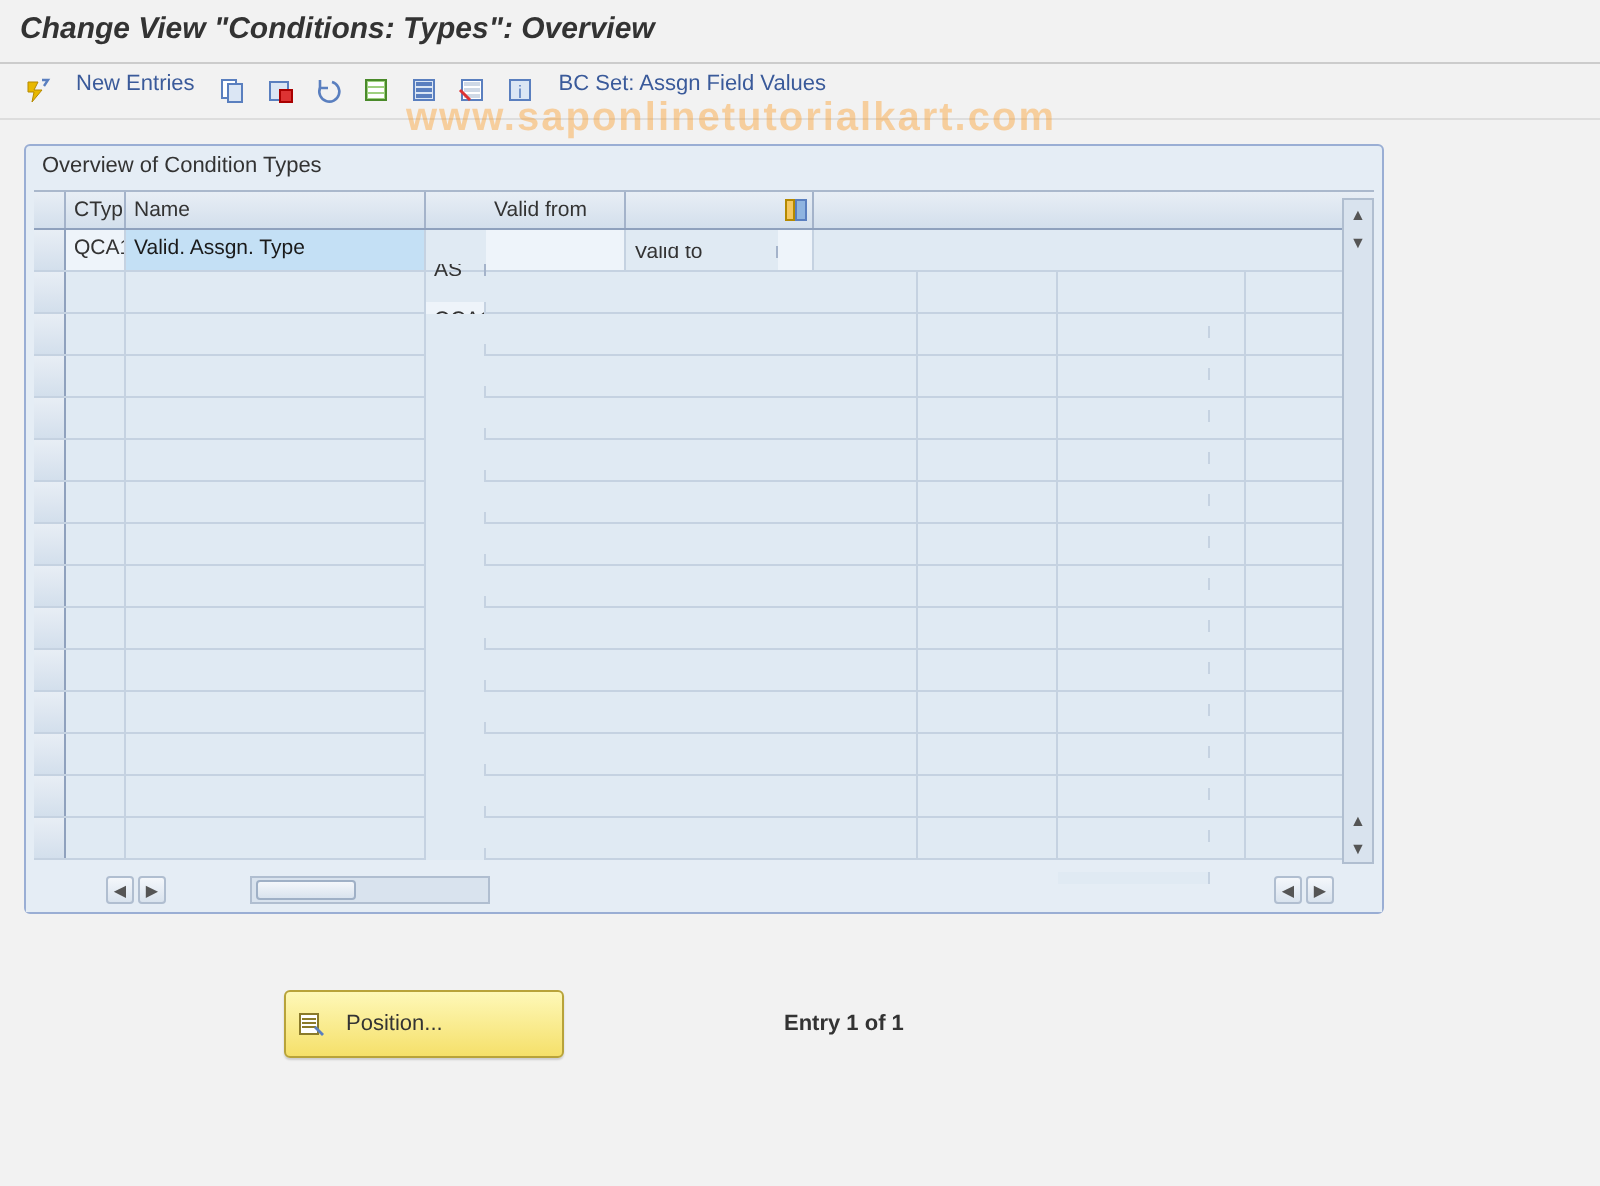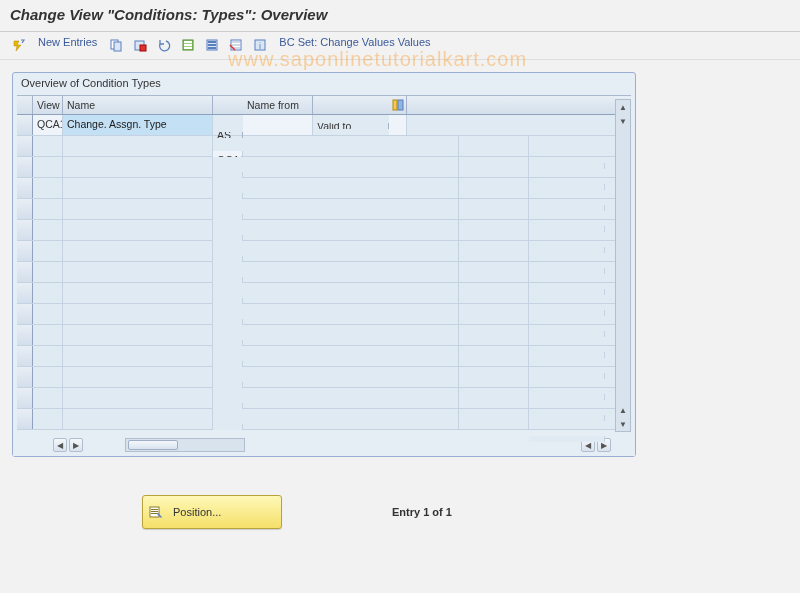--- a/index.html
+++ b/index.html
@@ -44,36 +44,36 @@
     }
     .toolbar-link {
       color: #3a5a9a;
       cursor: pointer;
       font-size: 11px;
       margin: 0 4px;
     }
     .watermark {
       position: absolute;
       top: 48px;
-      left: 228px;
+      left: 203px;
       font-size: 20px;
-      font-weight: normal;
+      font-weight: bold;
       color: rgba(255,140,0,0.35);
       letter-spacing: 1px;
       z-index: 100;
       pointer-events: none;
     }
     .content-area {
       padding: 12px;
     }
     .panel {
       border: 1px solid #9aaed4;
       background: #e5edf5;
       border-radius: 3px;
-      width: 624px;
+      width: 680px;
       position: relative;
     }
     .panel-title {
       padding: 4px 8px 6px 8px;
       font-size: 11px;
       color: #333;
     }
     .table-wrapper {
       position: relative;
       background: #fff;
@@ -283,48 +283,48 @@
         <rect x="3" y="9" width="8" height="2" fill="#cfd9e6"></rect>
         <path d="M1 7 L6 12" stroke="#d33" stroke-width="1.5"></path>
       </svg>
   </span>
   <span class="toolbar-btn">
     <svg width="14" height="14" viewBox="0 0 14 14">
         <rect x="2" y="2" width="10" height="10" fill="#dbe6f4" stroke="#5a7fbf"></rect>
         <text x="7" y="11" font-size="9" text-anchor="middle" fill="#5a7fbf">i</text>
       </svg>
   </span>
-  <span class="toolbar-link">BC Set: Change Values Values</span>
+  <span class="toolbar-link">BC Set: Assgn Field Values</span>
 </div>
 
 <div class="content-area">
   <div class="panel">
     <div class="panel-title">Overview of Condition Types</div>
 
     <div class="table-wrapper">
       <div class="table-header">
         <div class="th col-sel"></div>
-        <div class="th col-ctyp">View</div>
+        <div class="th col-ctyp">CTyp</div>
         <div class="th col-name">Name</div>
         <div class="th col-as">AS</div>
-        <div class="th col-from">Name from</div>
+        <div class="th col-from">Valid from</div>
         <div class="th col-to">Valid to</div>
         <div class="th col-cfg">
           <svg width="12" height="12" viewBox="0 0 12 12">
               <rect x="1" y="1" width="4" height="10" fill="#f5c75e" stroke="#b58900"></rect>
               <rect x="6" y="1" width="5" height="10" fill="#8fb4e0" stroke="#5a7fbf"></rect>
             </svg>
         </div>
       </div>
 
       <div class="table-body">
         <div class="tr active">
           <div class="td col-sel"></div>
           <div class="td col-ctyp">QCA1</div>
-          <div class="td col-name sel">Change. Assgn. Type</div>
+          <div class="td col-name sel">Valid. Assgn. Type</div>
           <div class="td col-as">QCA1</div>
           <div class="td col-from"></div>
           <div class="td col-to"></div>
           <div class="td col-cfg"></div>
         </div>
 
         <div class="tr">
             <div class="td col-sel"></div>
             <div class="td col-ctyp"></div>
             <div class="td col-name"></div>

